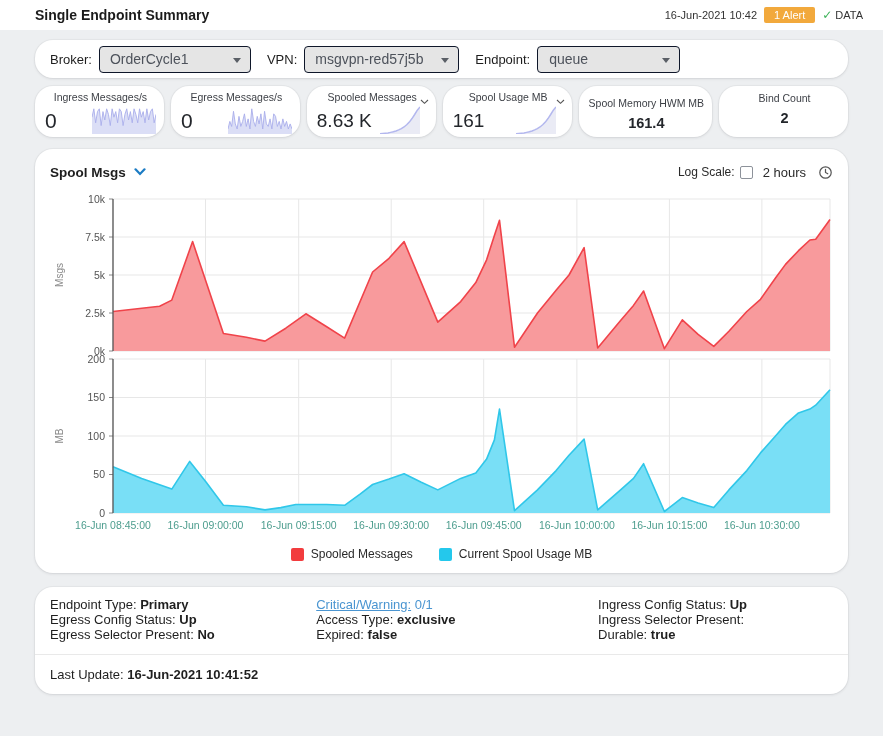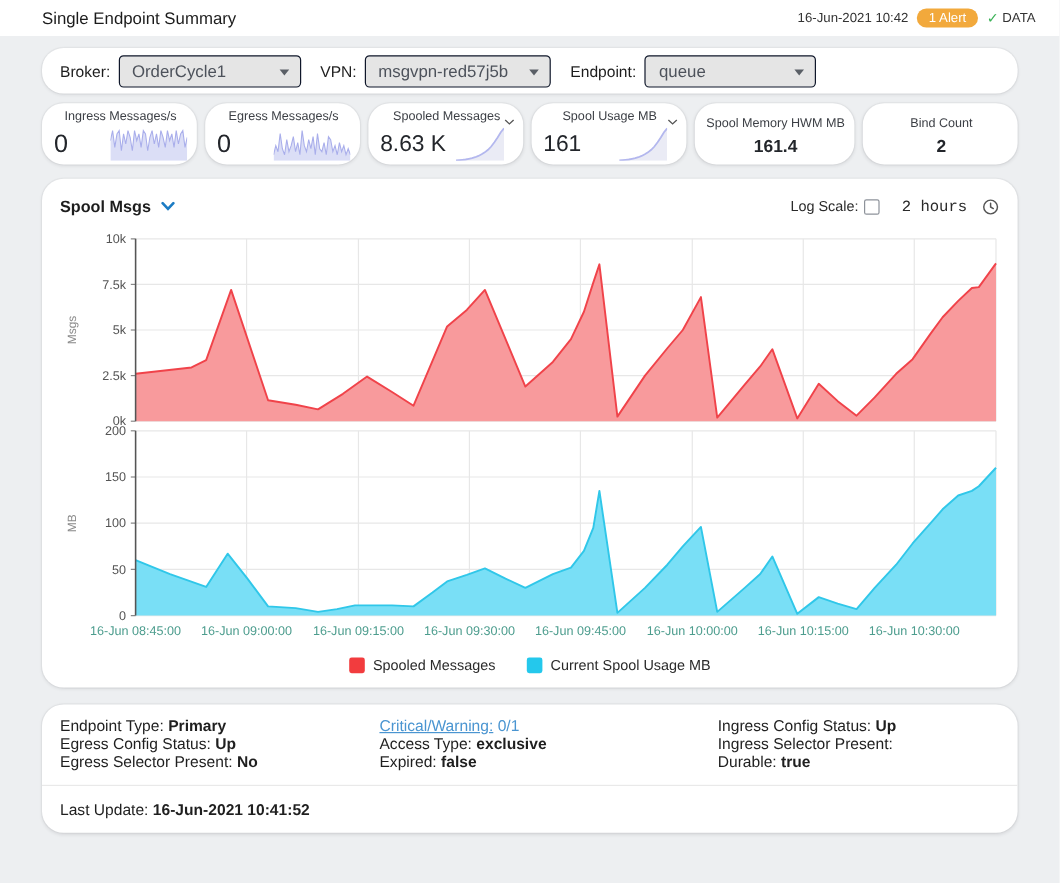--- a/index.html
+++ b/index.html
@@ -9,24 +9,24 @@
     background: #edeff1;
     color: #222;
     overflow: hidden;
   }
   
   .topbar {
     height: 30px; background: #ffffff;
     display: flex; align-items: center; justify-content: space-between;
     padding: 0 20px 0 35px;
   }
-  .page-title { font-size: 14px; font-weight: normal; color: #1b1b1b; }
+  .page-title { font-size: 14px; font-weight: bold; color: #1b1b1b; }
   .topbar-meta { display: flex; align-items: center; gap: 7px; font-size: 11px; color: #333; }
   .alert-pill {
-    color: #fff; font-size: 11px; padding: 2px 10px; border-radius: 8px;
+    color: #fff; font-size: 11px; padding: 2px 10px; border-radius: 2px;
     background: #f2a93c; cursor: pointer;
   }
   .data-status { display: flex; align-items: center; gap: 3px; font-size: 11px; color: #333; }
   .check-glyph { color: #3bb257; font-size: 12px; font-weight: bold; }
   
   .content { padding: 10px 35px 0 35px; }
   .card {
     background: #fff; border-radius: 18px;
     box-shadow: 0 1px 3px rgba(25,30,40,0.10), 0 0 0 1px rgba(25,30,40,0.03);
   }
@@ -58,21 +58,21 @@
   .spark.ramp  { width: 40px; height: 29px; margin-right: 8px; }
   .card-caret { position: absolute; top: 13px; right: 7px; }
   
   .chart-card { margin-top: 12px; height: 424px; padding: 12px 0 0 0; }
   .chart-header { display: flex; align-items: center; justify-content: space-between; padding: 0 15px; height: 22px; }
   .chart-title-group { display: flex; align-items: center; gap: 8px; cursor: pointer; }
   .chart-title { font-size: 13.5px; font-weight: bold; color: #1d1d1d; }
   .chart-controls { display: flex; align-items: center; gap: 10px; }
   .logscale-label { font-size: 12px; color: #2a2a2a; }
   .checkbox { width: 13px; height: 13px; border: 1.4px solid #8d929a; border-radius: 2px; background: #fff; cursor: pointer; margin-left: -5px; }
-  .range-label { font-size: 13px; color: #2a2a2a; margin-left: 8px; cursor: pointer; font-family: Liberation Mono, monospace; }
+  .range-label { font-size: 13px; color: #2a2a2a; margin-left: 0; cursor: pointer; }
   .clock-btn { cursor: pointer; display: flex; align-items: center; margin-left: 2px; }
   #spool-chart { display: block; margin-top: 2px; }
   #spool-chart text { font-family: "Liberation Sans", "DejaVu Sans", sans-serif; }
   .legend-row { display: flex; justify-content: center; gap: 26px; margin-top: 4px; }
   .legend-item { display: flex; align-items: center; gap: 7px; font-size: 12px; color: #2a2a2a; }
   .legend-swatch { width: 13px; height: 13px; border-radius: 2px; display: inline-block; }
   
   .info-card { margin-top: 14px; padding: 10px 15px 12px 15px; }
   .info-grid { display: grid; grid-template-columns: 34% 36% 30%; }
   .info-item { font-size: 13px; color: #1f1f1f; }
@@ -168,21 +168,21 @@
       </div>
       <svg class="card-caret" width="9" height="6" viewBox="0 0 9 6">
           <path d="M1 1 L4.5 4.3 L8 1" stroke="#555" stroke-width="1.1" fill="none"></path>
         </svg>
     </div>
     <div class="card stat-card">
       <div class="stat-label" style="margin-top:6px">Spool Memory HWM MB</div>
       <div class="stat-center">161.4</div>
     </div>
     <div class="card stat-card">
-      <div class="stat-label" style="margin-top:6px">Bind Count</div>
+      <div class="stat-label" style="margin-top:1px">Bind Count</div>
       <div class="stat-center">2</div>
     </div>
   </div>
 
   <div class="card chart-card">
     <div class="chart-header">
       <div class="chart-title-group">
         <span class="chart-title">Spool Msgs</span>
         <svg width="12" height="8" viewBox="0 0 12 8">
           <path d="M1.5 1.3 L6 6 L10.5 1.3" stroke="#1c7cc4" stroke-width="2.2" fill="none" stroke-linecap="round"></path>

